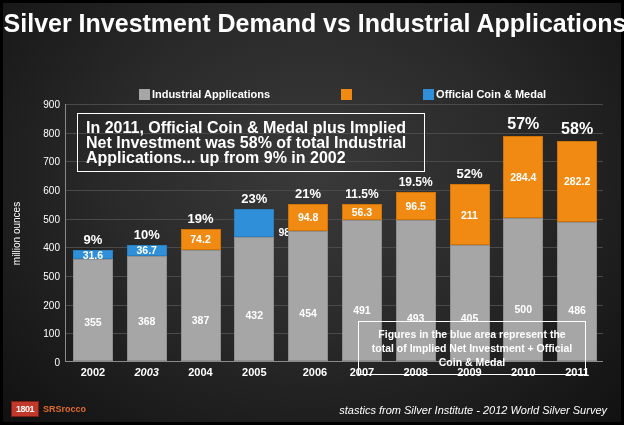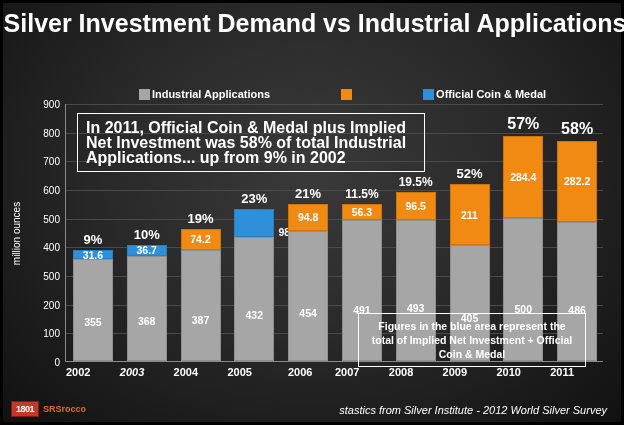--- a/index.html
+++ b/index.html
@@ -78,33 +78,34 @@
     color:#ffffff;font-size:10.5px;font-weight:bold;
     line-height:11px;
   }
   .pct{
     position:absolute;left:0;width:100%;
     text-align:center;
     color:#ffffff;font-weight:bold;
   }
   .xtick{
     position:absolute;top:262px;
+    text-align:center;
     color:#ffffff;font-size:11px;font-weight:bold;
   }
   
   #note1{
     position:absolute;left:74px;top:110px;width:348px;
     border:1px solid #ffffff;
     padding:6px 8px;
     color:#ffffff;font-size:16px;font-weight:bold;line-height:15px;
     box-sizing:border-box;
     background:transparent;
   }
   #note2{
-    position:absolute;left:355px;top:310px;width:228px;
+    position:absolute;left:355px;top:318px;width:228px;
     border:1px solid #ffffff;
     padding:5px 7px;
     color:#ffffff;font-size:10.5px;font-weight:bold;line-height:14px;
     box-sizing:border-box;
     text-align:center;
   }
   
   #source{
     position:absolute;right:14px;bottom:6px;
     color:#ffffff;font-size:11px;font-style:italic;
@@ -208,21 +209,21 @@
         <div class="seg seg-ind" style="bottom: 0px; height: 140.753px;"></div>
         <div class="seg seg-inv" style="bottom: 140.753px; height: 16.1393px;"></div>
         <div class="seg-label" style="bottom: 45.0411px;">491</div>
         <div class="seg-label" style="bottom: 142.823px;">56.3</div>
       </div>
       <div class="pct" style="left: 275.9px; width: 40px; position: absolute; font-size: 12px; bottom: 159.893px;">11.5%</div>
       <div class="xtick" style="left: 269px; width: 53.8px;">2007</div>
       <div class="bar-group" style="left: 329.7px; width: 40px; height: 168.99px;">
         <div class="seg seg-ind" style="bottom: 0px; height: 141.327px;"></div>
         <div class="seg seg-inv" style="bottom: 141.327px; height: 27.6633px;"></div>
-        <div class="seg-label" style="bottom: 47px; margin-top: 35px;">493</div>
+        <div class="seg-label" style="bottom: 37px; margin-top: 35px;">493</div>
         <div class="seg-label" style="bottom: 149.158px;">96.5</div>
       </div>
       <div class="pct" style="left: 329.7px; width: 40px; position: absolute; font-size: 12px; bottom: 171.99px;">19.5%</div>
       <div class="xtick" style="left: 322.8px; width: 53.8px;">2008</div>
       <div class="bar-group" style="left: 383.5px; width: 40px; height: 176.587px;">
         <div class="seg seg-ind" style="bottom: 0px; height: 116.1px;"></div>
         <div class="seg seg-inv" style="bottom: 116.1px; height: 60.4867px;"></div>
         <div class="seg-label" style="bottom: 37.152px;">405</div>
         <div class="seg-label" style="bottom: 140.343px;">211</div>
       </div>

